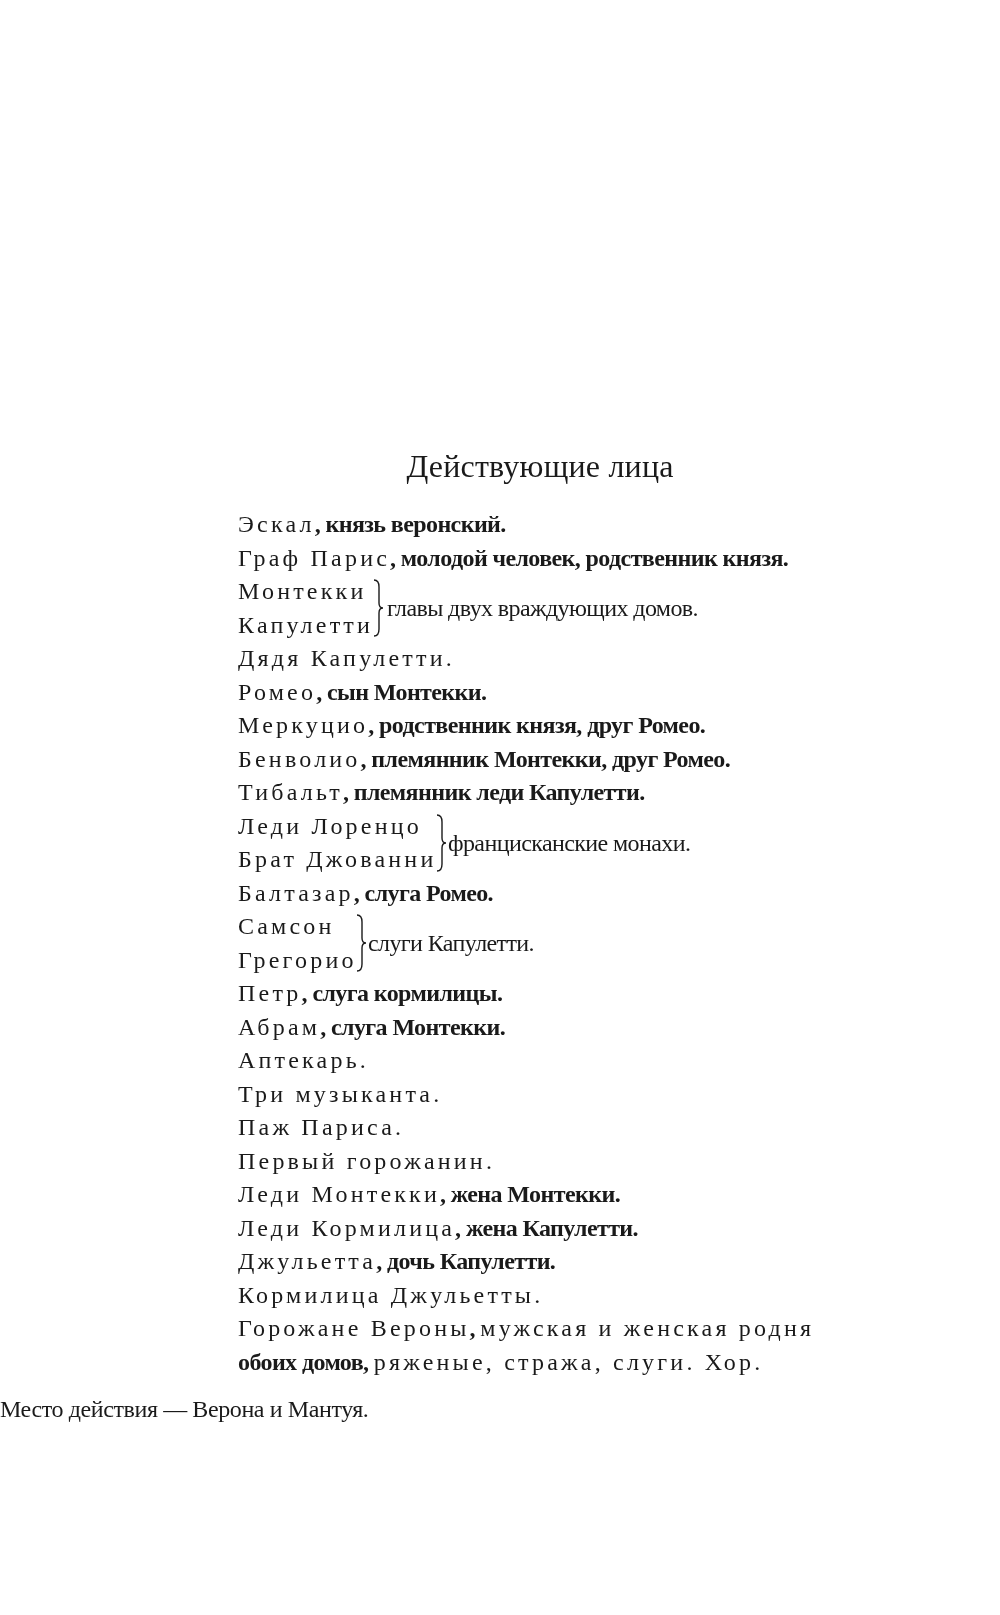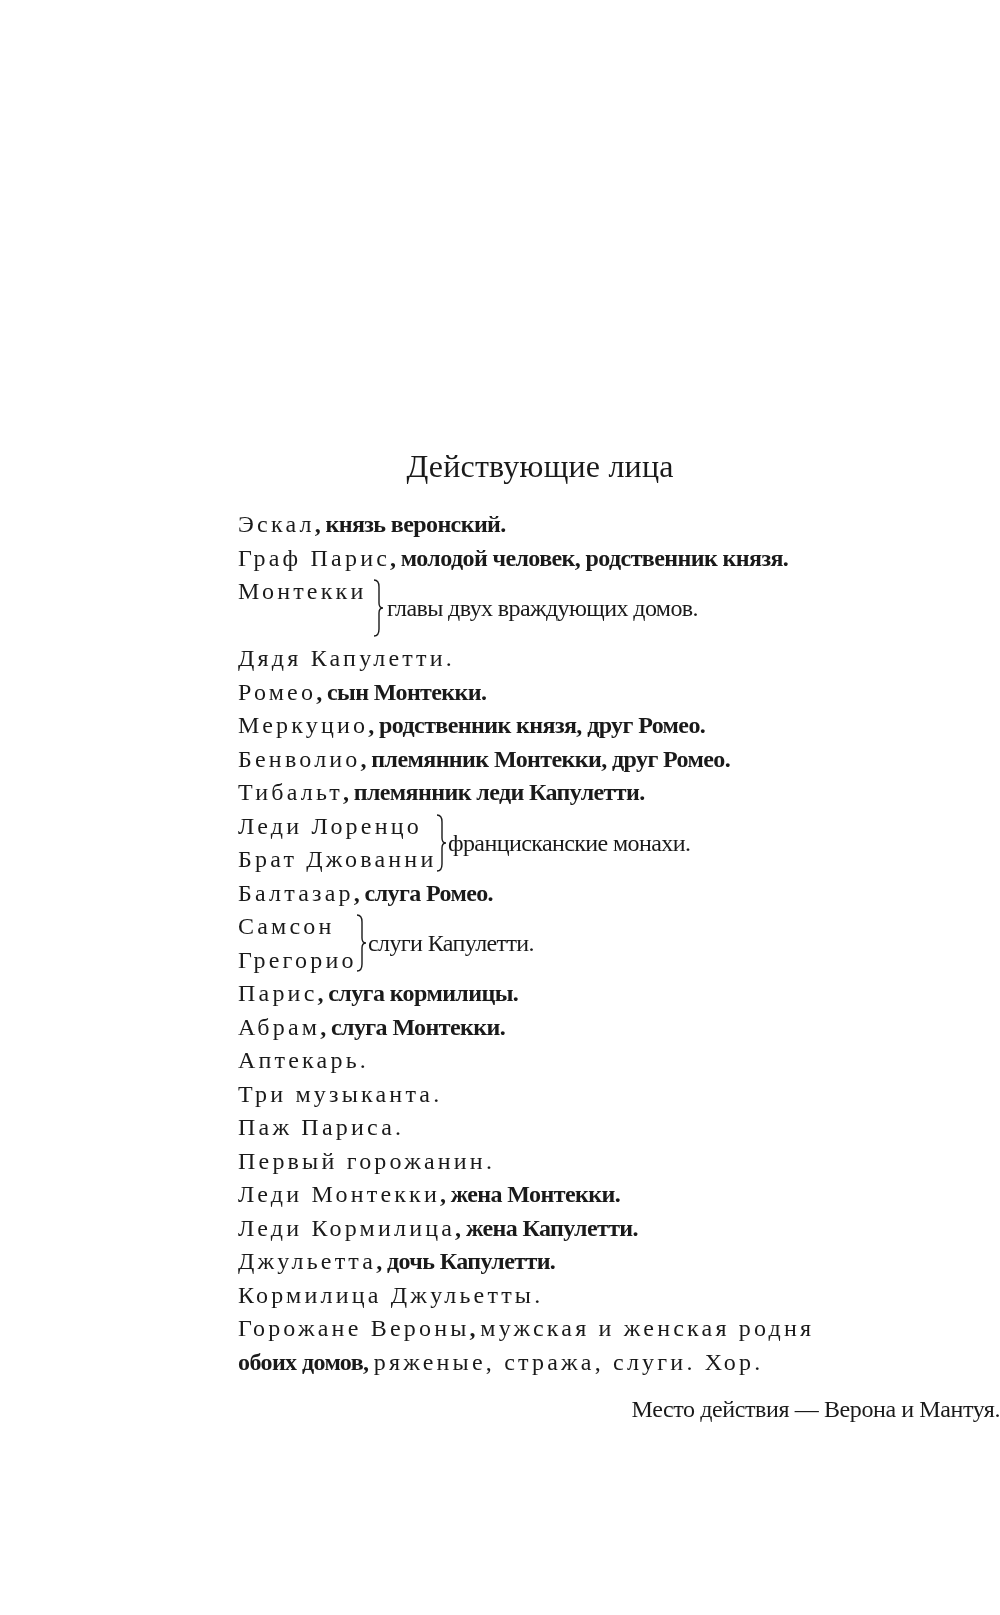--- a/index.html
+++ b/index.html
@@ -11,34 +11,35 @@
   .row { height:33.5px; line-height:33.5px; font-size:24px; white-space:nowrap; }
   .name { letter-spacing:3.2px;margin-top:20px; }
   .desc { letter-spacing:-0.6px; font-stretch:condensed;font-weight:bold; }
   .group { position:relative; height:67px; }
   .group .row { height:33.5px; }
   .brace { position:absolute; top:4px; height:58px; width:10px; }
   .brace svg { width:10px; height:58px; }
   .group-desc { position:absolute; top:0; height:67px; line-height:67px;
                 font-size:24px; letter-spacing:-0.6px; white-space:nowrap;text-align:center; }
   .wrap2 { line-height:33.5px; font-size:24px; }
-  .place { position:absolute; top:1396px; left:0; width:1000px; text-align:right;
+  .place { position:absolute; top:1396px; left:0; width:1000px; text-align:left;
            font-size:24px; letter-spacing:-0.4px; }
 </style>
 </head>
 <body>
 
 <div class="title">Действующие лица</div>
 
 <div class="list">
   <div class="row"><span class="name">Эскал</span><span class="desc">, князь веронский.</span></div>
   <div class="row"><span class="name">Граф Парис</span><span class="desc">, молодой человек, родственник князя.</span></div>
 
   <div class="group">
     <div class="row"><span class="name">Монтекки</span></div>
+    <div class="row"><span class="name">Капулетти</span></div>
     <div class="brace" style="left:135px"><svg viewBox="0 0 10 58">
           <path d="M1 1 Q6 1 6 8 L6 24 Q6 29 10 29 Q6 29 6 34 L6 50 Q6 57 1 57" fill="none" stroke="#1a1a1a" stroke-width="1.4"></path>
         </svg></div>
     <div class="group-desc" style="left:149px">главы двух враждующих домов.</div>
   </div>
 
   <div class="row"><span class="name">Дядя Капулетти.</span><span class="desc"></span></div>
   <div class="row"><span class="name">Ромео</span><span class="desc">, сын Монтекки.</span></div>
   <div class="row"><span class="name">Меркуцио</span><span class="desc">, родственник князя, друг Ромео.</span></div>
   <div class="row"><span class="name">Бенволио</span><span class="desc">, племянник Монтекки, друг Ромео.</span></div>
@@ -57,21 +58,21 @@
 
   <div class="group">
     <div class="row"><span class="name">Самсон</span></div>
     <div class="row"><span class="name">Грегорио</span></div>
     <div class="brace" style="left:118px"><svg viewBox="0 0 10 58">
           <path d="M1 1 Q6 1 6 8 L6 24 Q6 29 10 29 Q6 29 6 34 L6 50 Q6 57 1 57" fill="none" stroke="#1a1a1a" stroke-width="1.4"></path>
         </svg></div>
     <div class="group-desc" style="left:130px">слуги Капулетти.</div>
   </div>
 
-  <div class="row"><span class="name">Парис</span><span class="desc">, слуга кормилицы.</span></div>
+  <div class="row"><span class="name">Петр</span><span class="desc">, слуга кормилицы.</span></div>
   <div class="row"><span class="name">Абрам</span><span class="desc">, слуга Монтекки.</span></div>
   <div class="row"><span class="name">Аптекарь.</span><span class="desc"></span></div>
   <div class="row"><span class="name">Три музыканта.</span><span class="desc"></span></div>
   <div class="row"><span class="name">Паж Париса.</span><span class="desc"></span></div>
   <div class="row"><span class="name">Первый горожанин.</span><span class="desc"></span></div>
   <div class="row"><span class="name">Леди Монтекки</span><span class="desc">, жена Монтекки.</span></div>
   <div class="row"><span class="name">Леди Кормилица</span><span class="desc">, жена Капулетти.</span></div>
   <div class="row"><span class="name">Джульетта</span><span class="desc">, дочь Капулетти.</span></div>
   <div class="row"><span class="name">Кормилица Джульетты.</span><span class="desc"></span></div>
 

